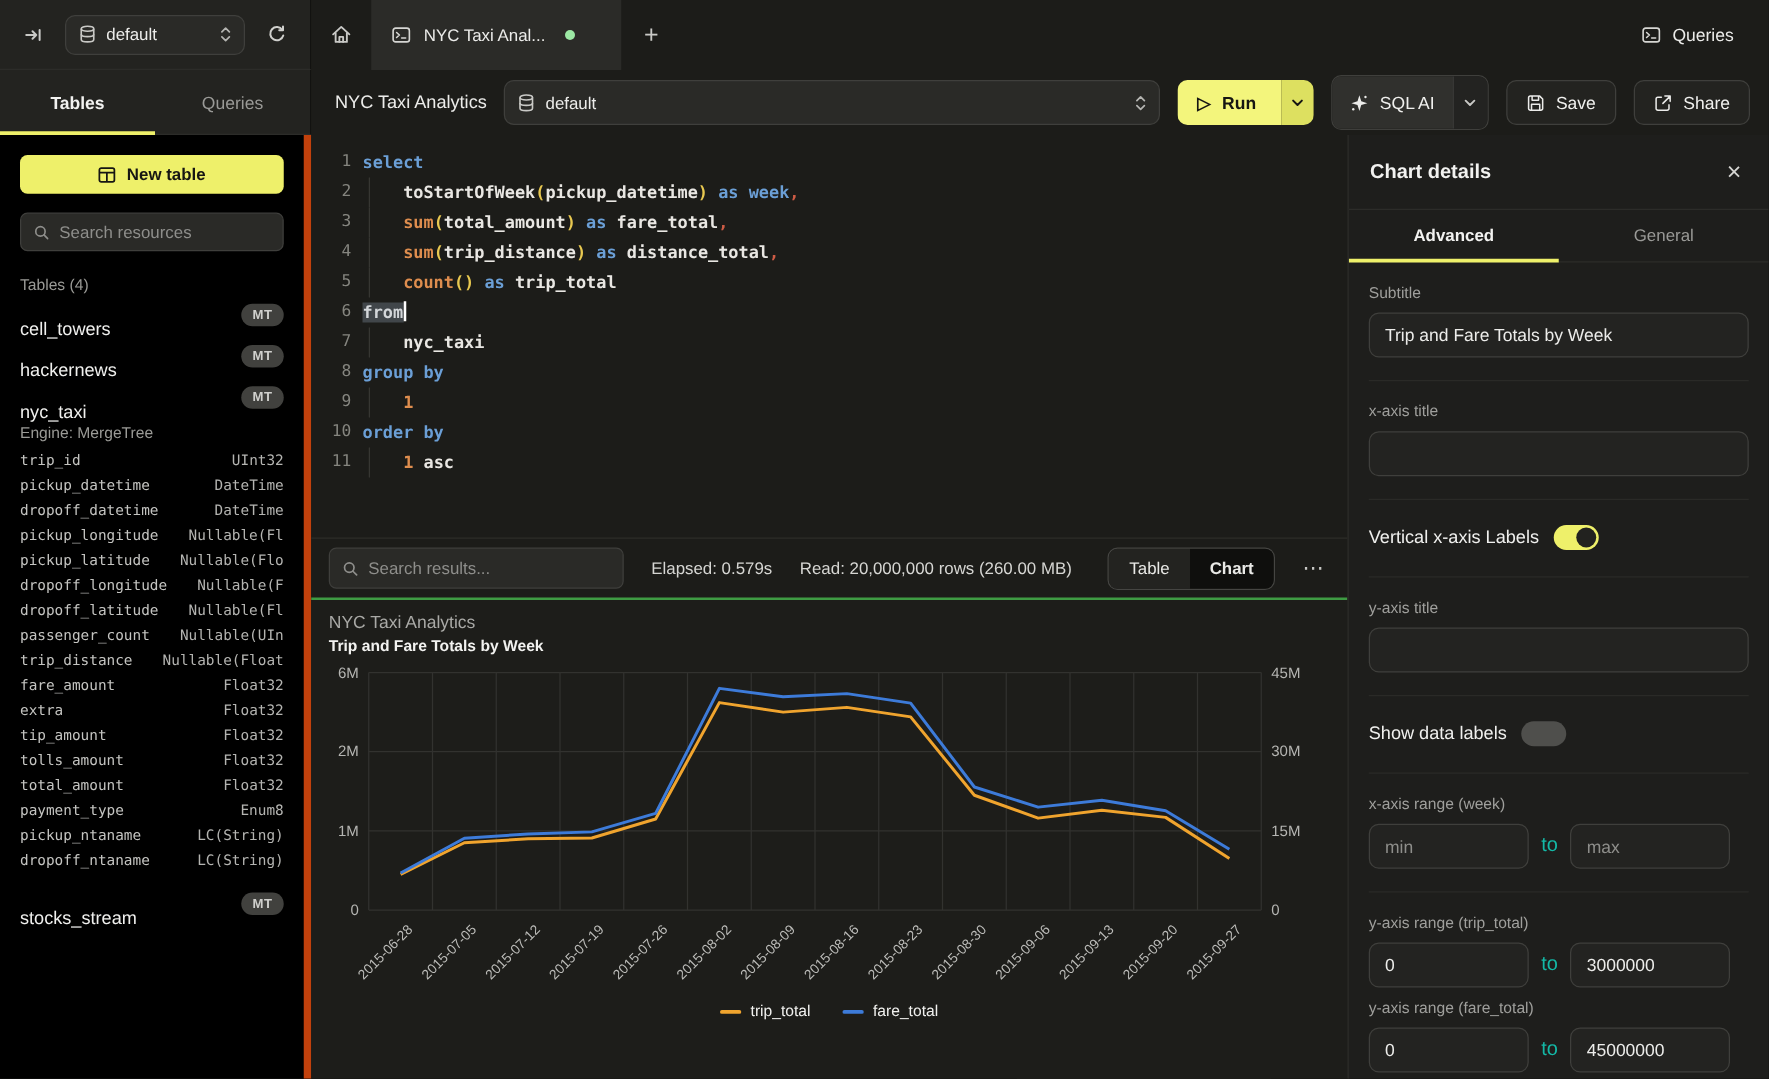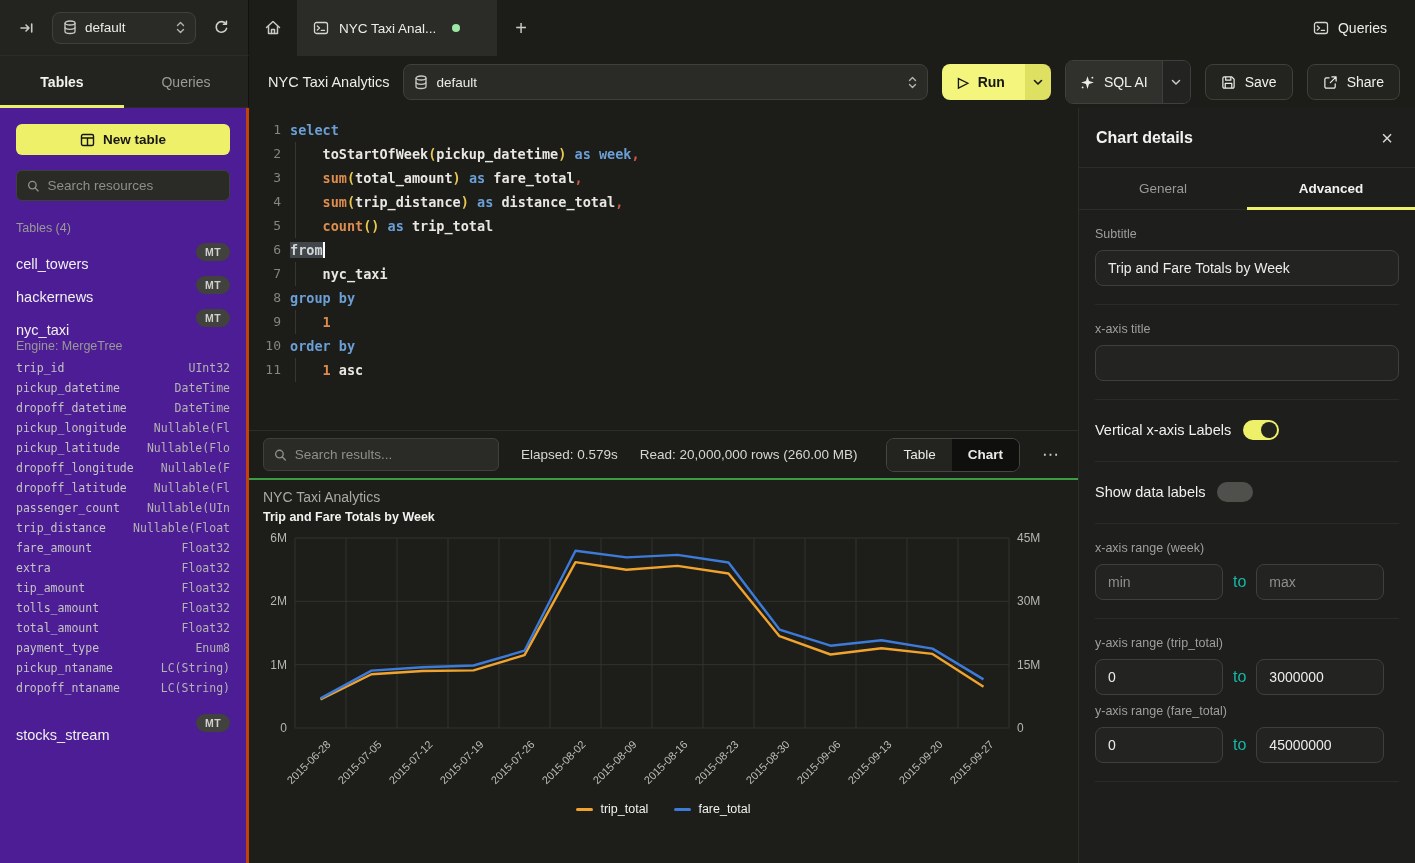--- a/index.html
+++ b/index.html
@@ -27,22 +27,22 @@
   .topbar-queries { margin-left:auto; margin-right:28px; display:flex; align-items:center; gap:9px;
     font-size:14px; color:#ececea; cursor:pointer; }
 
   
   .sidebar-tabs { position:absolute; left:0; top:56px; width:249px; height:52px; background:#232320;
     border-right:1px solid #121210; border-bottom:1px solid #2c2c29; display:flex; }
   .s-tab { width:124px; display:flex; align-items:center; justify-content:center; font-size:14px;
     color:#9a9a97; cursor:pointer; position:relative; }
   .s-tab.active { color:#f2f2f0; font-weight:700; }
   .s-tab.active::after { content:""; position:absolute; left:0; right:0; bottom:-1px; height:3px; background:#eef06a; }
-  .sidebar { position:absolute; left:0; top:108px; width:249px; height:755px; background:#4c1d95;
-    border-right:3px solid #c2410c; padding:16px 16px 0 16px; overflow:hidden; }
+  .sidebar { position:absolute; left:0; top:108px; width:249px; height:755px; background:#000000;
+    border-right:6px solid #c2410c; padding:16px 16px 0 16px; overflow:hidden; }
   .new-table-btn { width:100%; height:31px; background:#eef06a; color:#161613; border:none; border-radius:6px;
     font-size:13.5px; font-weight:700; display:flex; align-items:center; justify-content:center; gap:8px;
     cursor:pointer; font-family:inherit; }
   .search-box { margin-top:15px; height:31px; border:1px solid #3f3f3c; border-radius:6px; background:#2a2a27;
     display:flex; align-items:center; gap:8px; padding:0 10px; }
   .search-box input { background:transparent; border:none; outline:none; color:#ececea; font-size:13.5px;
     width:100%; font-family:inherit; }
   .search-box input::placeholder { color:#8e8e8b; }
   .section-label { margin-top:20px; font-size:12.5px; color:#9a9a96; }
   .tbl-row { display:flex; align-items:center; justify-content:space-between; height:33px; cursor:pointer; }
@@ -539,37 +539,41 @@
         </div>
       </div>
   </div>
 
   <div class="panel">
     <div class="panel-header">
       <span class="panel-title">Chart details</span>
       <span class="panel-close">×</span>
     </div>
     <div class="panel-tabs">
+      <div class="p-tab active">Advanced</div>
       <div class="p-tab">General</div>
-      <div class="p-tab active">Advanced</div>
     </div>
     <div class="panel-body">
       <div class="group">
         <div class="f-label">Subtitle</div>
         <input class="f-input" type="text" value="Trip and Fare Totals by Week" style="">
       </div>
       <div class="group">
         <div class="f-label">x-axis title</div>
         <input class="f-input" type="text" value="" style="">
       </div>
       <div class="group">
         <div class="toggle-row">
           <span>Vertical x-axis Labels</span>
           <span class="toggle on"></span>
         </div>
+      </div>
+      <div class="group">
+        <div class="f-label">y-axis title</div>
+        <input class="f-input" type="text" value="" style="">
       </div>
       <div class="group">
         <div class="toggle-row">
           <span>Show data labels</span>
           <span class="toggle off"></span>
         </div>
       </div>
       <div class="group">
         <div class="f-label">x-axis range (week)</div>
         <div class="range-row">

